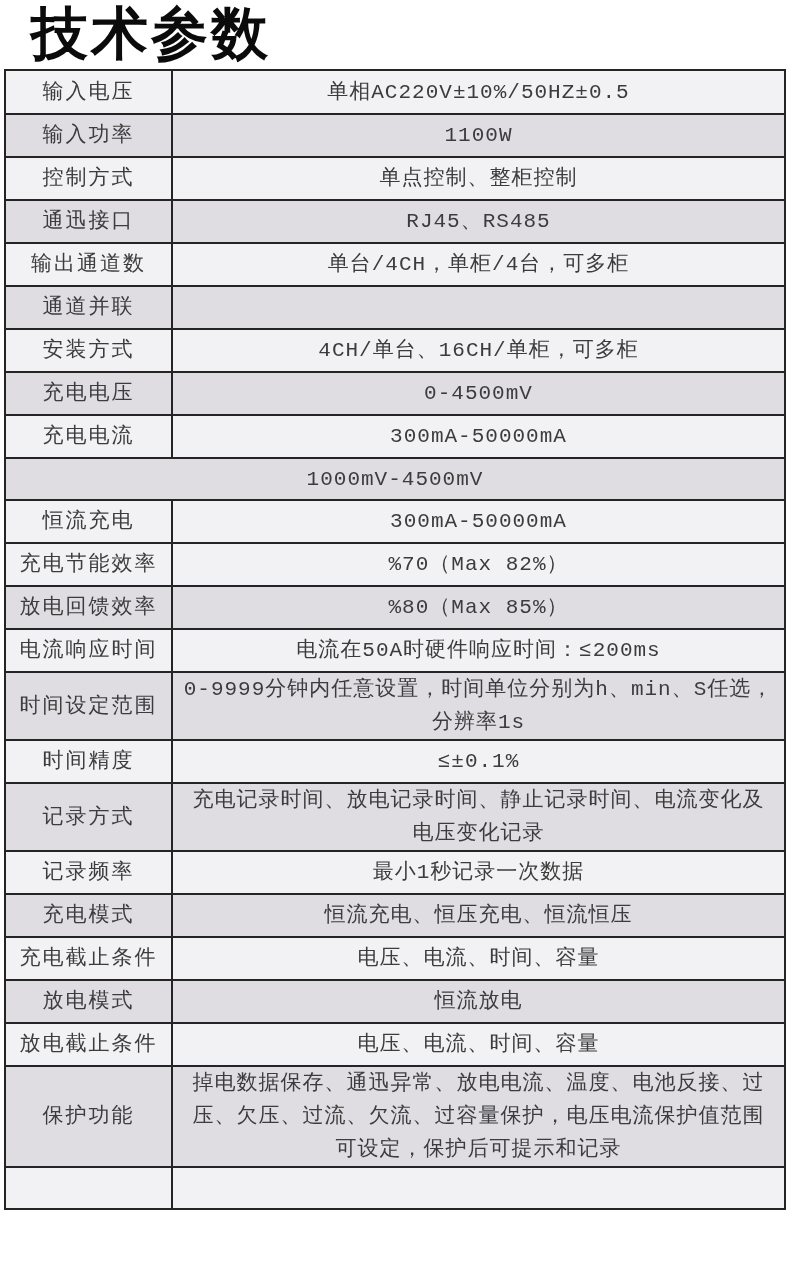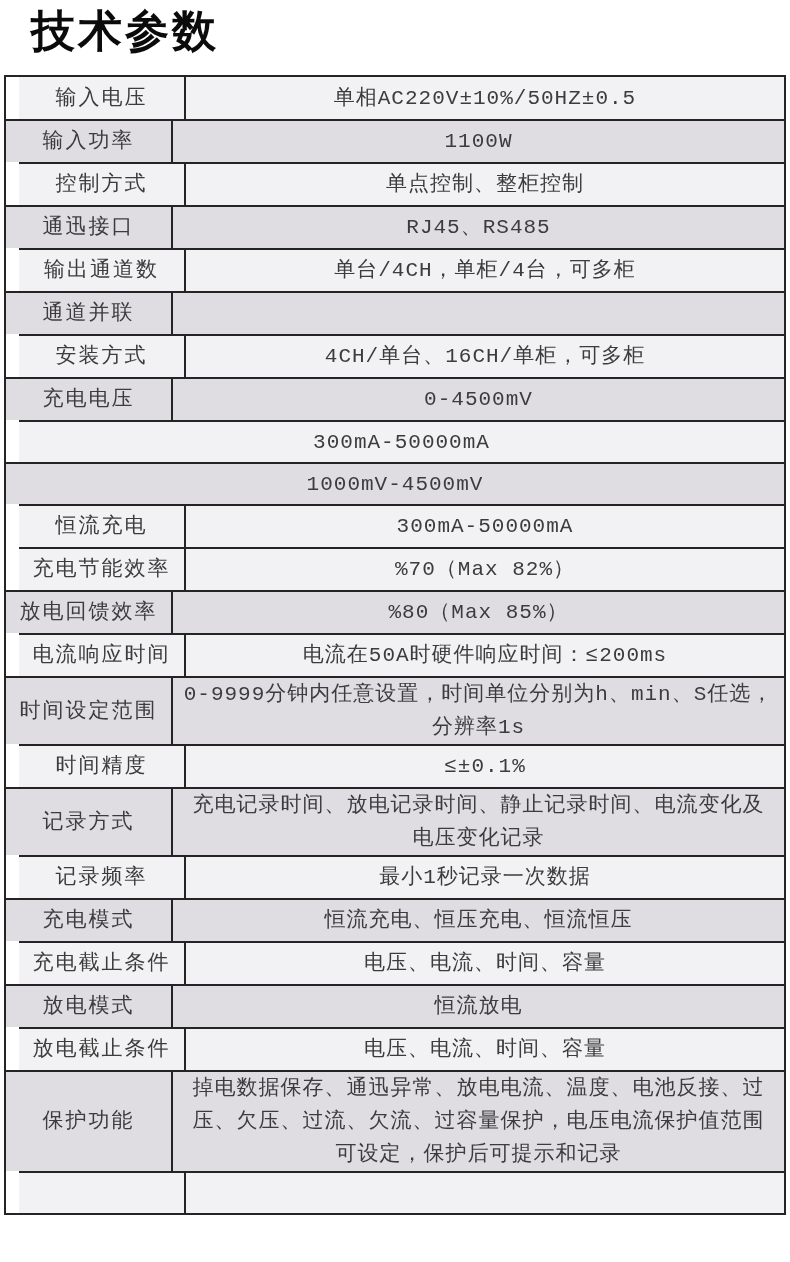--- a/index.html
+++ b/index.html
@@ -2,41 +2,41 @@
 <html style="--row-light: #f2f1f3; --row-dark: #dfdde2; --border: #242424; --text: #3c3c3c; --title-color: #0b0b0b;"><head>
 <meta charset="utf-8">
 <style>
   * { box-sizing: border-box; margin: 0; padding: 0; }
   html, body {
     width: 790px; height: 1262px;
     overflow: hidden;
     background: #ffffff;
   }
   h1.page-title {
-    margin: 6px 0 13px 31px;
-    font-family: Liberation Mono, monospace;
+    margin: 6px 0 7px 31px;
+    font-family: Liberation Serif, serif;
     font-weight: bold;
-    font-size: 44px;
+    font-size: 57px;
     line-height: 56px;
     letter-spacing: 3px;
     color: var(--title-color, #0b0b0b);
   }
   .spec-table {
     margin-left: 4px;
     width: 782px;
     border: 2px solid var(--border, #242424);
   }
   .spec-row {
     display: flex;
     align-items: stretch;
     min-height: 42px;
     border-top: 2px solid var(--border, #242424);
   }
   .spec-row:first-child { border-top: none; }
-  .spec-row.light { background: var(--row-light, #f2f1f3); margin-left: 13px; }
+  .spec-row.light { background: var(--row-light, #f2f1f3); }
   .spec-row.dark  { background: var(--row-dark, #dfdde2); }
   .cell {
     display: flex;
     align-items: center;
     justify-content: center;
     font-family: "Liberation Mono", "DejaVu Sans Mono", monospace;
     color: var(--text, #3c3c3c);
     line-height: 33px;
     text-align: center;
   }
@@ -86,20 +86,21 @@
     </div>
     <div class="spec-row light">
       <div class="cell label">安装方式</div>
       <div class="cell value">4CH/单台、16CH/单柜，可多柜</div>
     </div>
     <div class="spec-row dark">
       <div class="cell label">充电电压</div>
       <div class="cell value">0-4500mV</div>
     </div>
     <div class="spec-row light">
+      <div class="cell label">充电电流</div>
       <div class="cell value">300mA-50000mA</div>
     </div>
     <div class="spec-row dark">
       <div class="cell value">1000mV-4500mV</div>
     </div>
     <div class="spec-row light">
       <div class="cell label">恒流充电</div>
       <div class="cell value">300mA-50000mA</div>
     </div>
     <div class="spec-row light">

